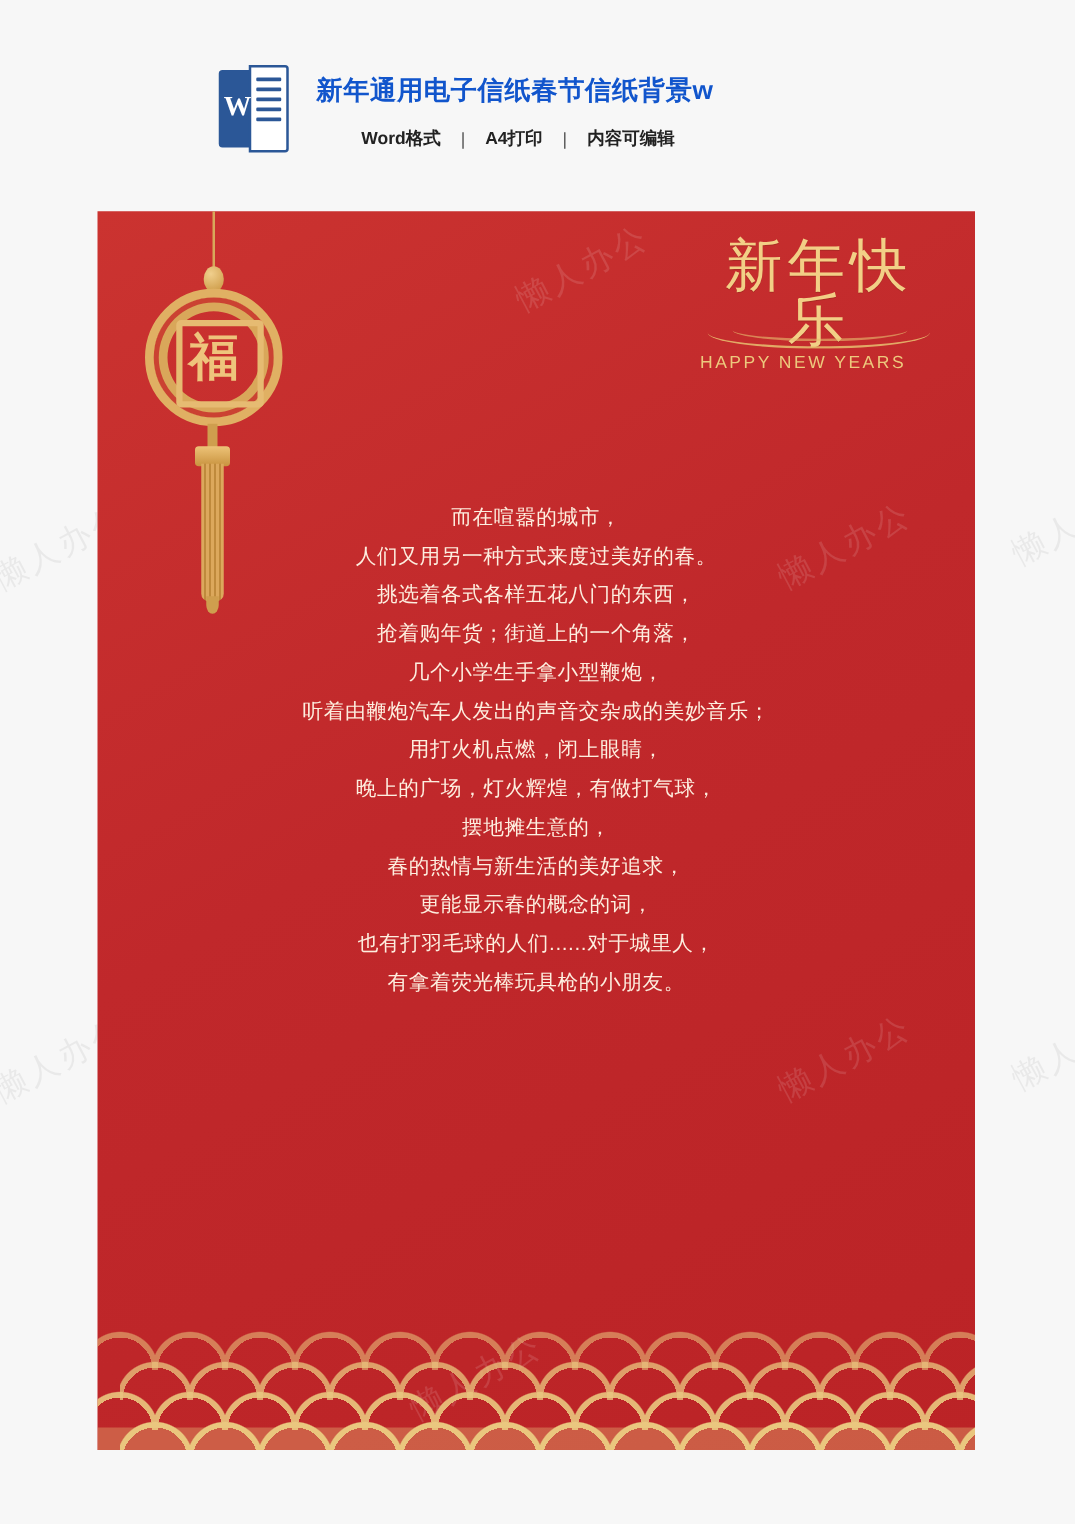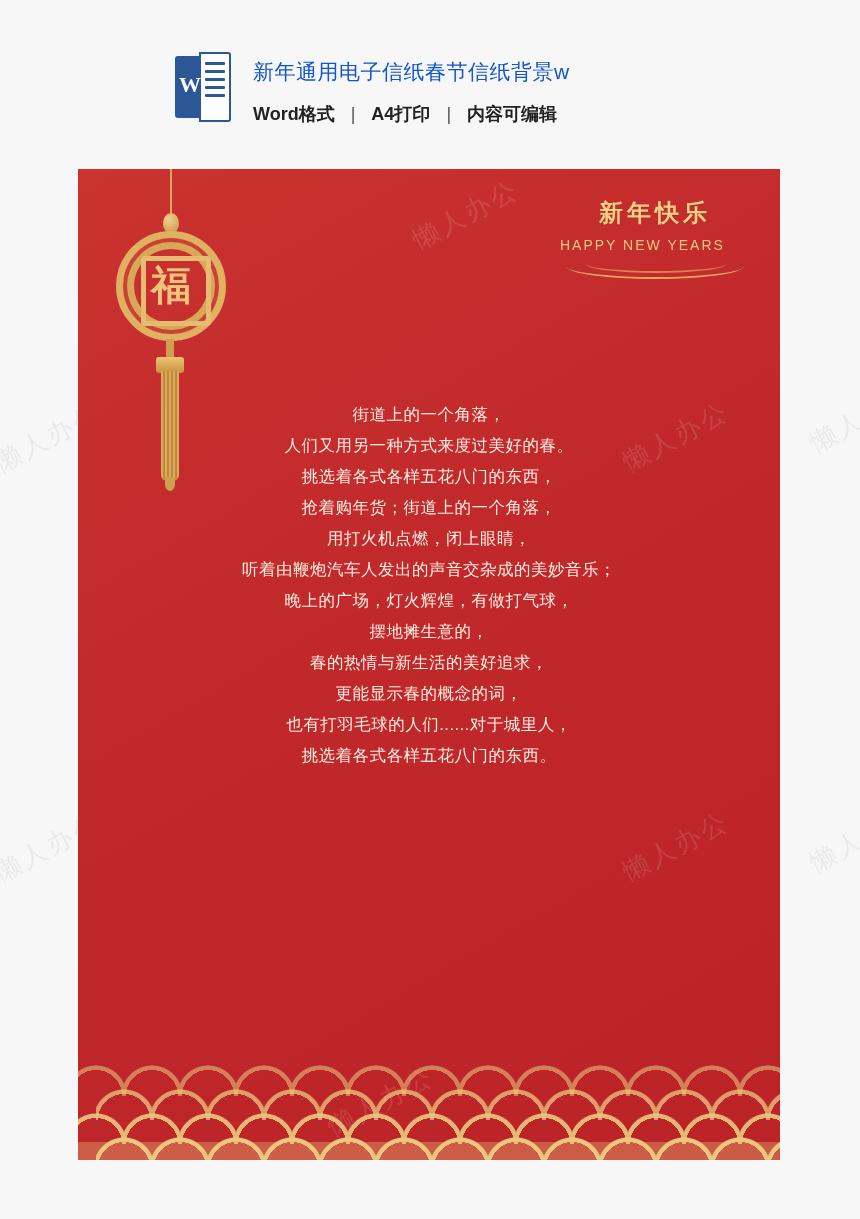--- a/index.html
+++ b/index.html
@@ -71,32 +71,33 @@
     font-family: "Liberation Serif", serif;
     line-height: 26px;
   }
   .header-text {
     margin-left: 22px;
     padding-top: 6px;
   }
   .doc-title {
     color: #1155cc;
     font-size: 21px;
-    font-weight: normal;
+    font-weight: bold;
     letter-spacing: 0.5px;
     white-space: nowrap;
     text-align: right;
   }
   .meta-row {
     margin-top: 16px;
-    font-size: 18px;
+    font-size: 14px;
     font-weight: bold;
     color: #222;
     display: flex;
     align-items: center;
+    margin-left: 36px;
   }
   .meta-row .sep {
     color: #555;
     margin: 0 16px;
     font-weight: normal;
   }
 
   
   .poster {
     position: absolute;
@@ -126,22 +127,22 @@
 
   
   .greeting {
     position: absolute;
     right: 30px;
     top: 22px;
     width: 190px;
     height: 90px;
   }
   .greeting .g-main {
-    font-size: 24px;
-    font-weight: bold;
+    font-size: 46px;
+    font-weight: normal;
     color: #f2cf86;
     letter-spacing: 4px;
     font-family: "Liberation Serif", serif;
     text-align: center;
     line-height: 44px;
     text-shadow: 0 1px 0 rgba(120,40,20,0.35);
   }
   .greeting .g-sub {
     text-align: left;
     font-size: 14px;
@@ -346,32 +347,33 @@
       <div class="tassel"></div>
       <div class="tassel-tip"></div>
     </div>
 
     <div class="wm" style="left:330px; top:28px;">懒人办公</div>
     <div class="wm" style="left:540px; top:250px;">懒人办公</div>
     <div class="wm" style="left:540px; top:660px;">懒人办公</div>
     <div class="wm" style="left:245px; top:915px;">懒人办公</div>
 
     <div class="poem">
-      <p>街道上的一个角落，</p>
+      <p>而在喧嚣的城市，</p>
       <p>人们又用另一种方式来度过美好的春。</p>
       <p>挑选着各式各样五花八门的东西，</p>
       <p>抢着购年货；街道上的一个角落，</p>
+      <p>几个小学生手拿小型鞭炮，</p>
+      <p>听着由鞭炮汽车人发出的声音交杂成的美妙音乐；</p>
       <p>用打火机点燃，闭上眼睛，</p>
-      <p>听着由鞭炮汽车人发出的声音交杂成的美妙音乐；</p>
       <p>晚上的广场，灯火辉煌，有做打气球，</p>
       <p>摆地摊生意的，</p>
       <p>春的热情与新生活的美好追求，</p>
       <p>更能显示春的概念的词，</p>
       <p>也有打羽毛球的人们......对于城里人，</p>
-      <p>挑选着各式各样五花八门的东西。</p>
+      <p>有拿着荧光棒玩具枪的小朋友。</p>
     </div>
 
     <div class="waves">
       <div class="wave-row r1"></div>
       <div class="wave-row r2"></div>
       <div class="wave-row r3"></div>
       <div class="wave-row r4"></div>
       <div class="wave-base"></div>
     </div>
 

